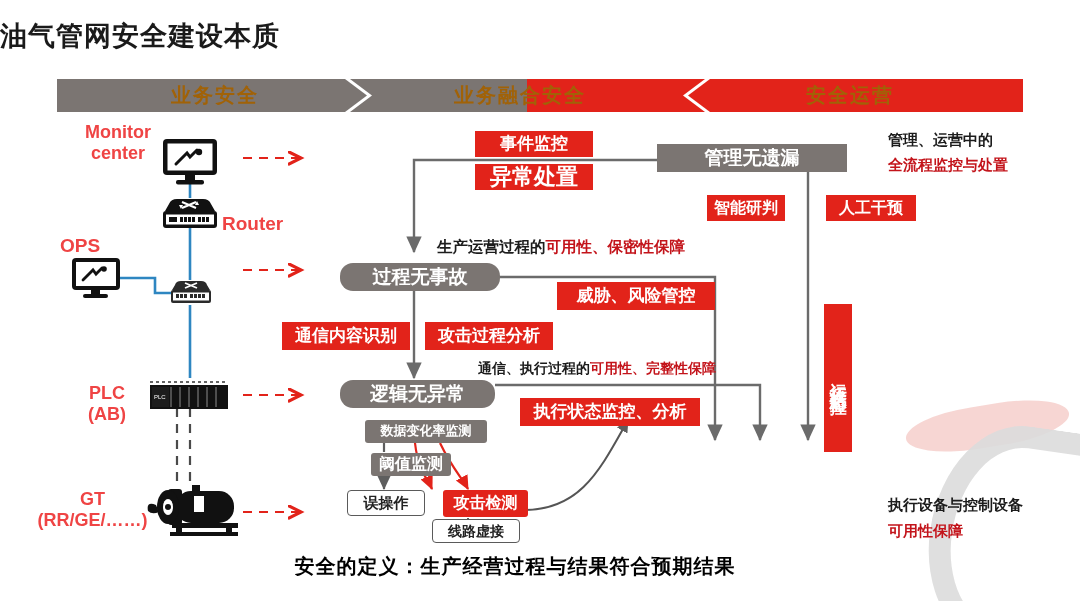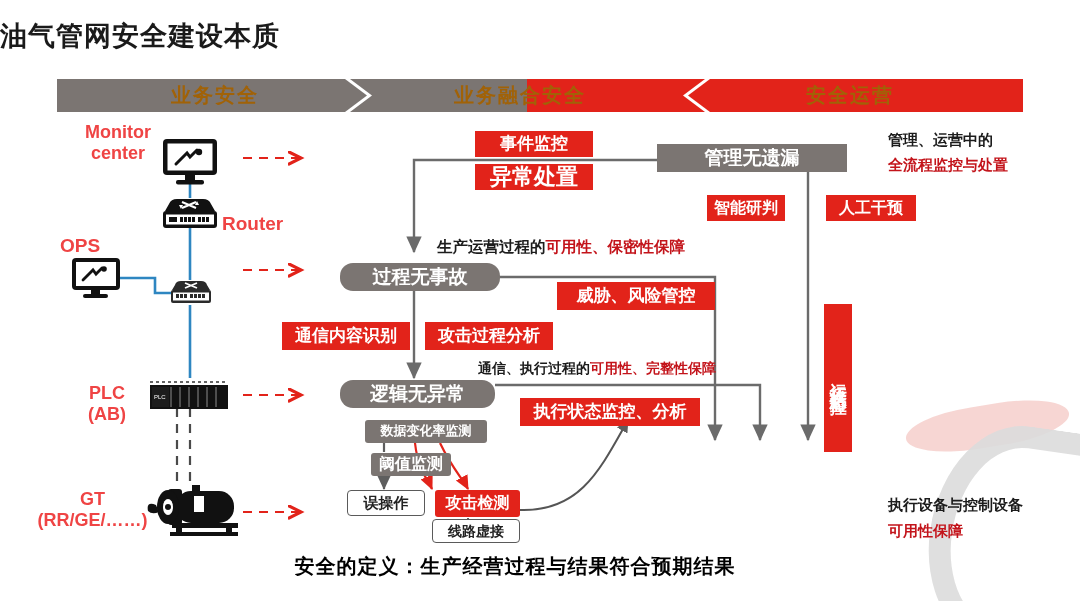--- a/index.html
+++ b/index.html
@@ -44,21 +44,21 @@
 
   
   .box{
     position:absolute;display:flex;align-items:center;justify-content:center;
     font-weight:bold;text-align:center;box-sizing:border-box;line-height:1.15;
   }
   .red{background:#e2231a;color:#ffffff;}
   .gray{background:#7b7572;color:#ffffff;text-align:right;}
   .gray-sm{background:#7b7572;color:#ffffff;border-radius:3px;}
   .outline{background:#ffffff;color:#222222;border:1.6px solid #5a5a5a;border-radius:4px;}
-  .outline-red{background:#e2231a;color:#ffffff;border-radius:3px;}
+  .outline-red{background:#e2231a;color:#ffffff;border-radius:3px;margin-left:8px;}
   .rounded{border-radius:13px;}
 
   
   .txt{position:absolute;font-weight:bold;color:#1c1c1c;}
   .txt .em{color:#c3141b;}
 
   
   .devlabel{position:absolute;font-weight:bold;color:#ef4444;font-size:18px;text-align:center;line-height:1.18;}
 
   

